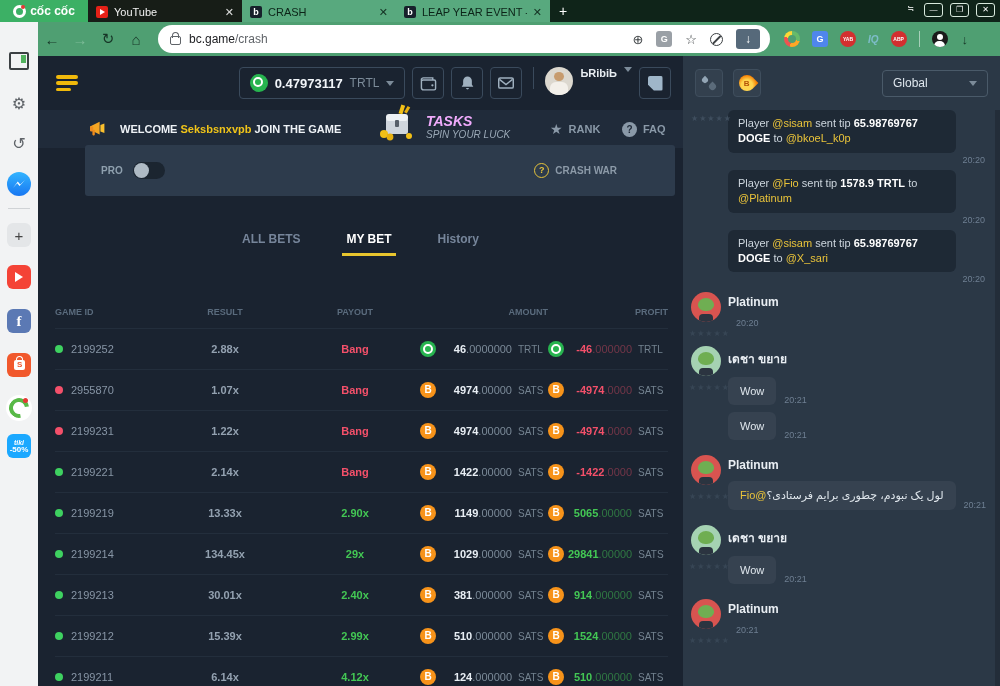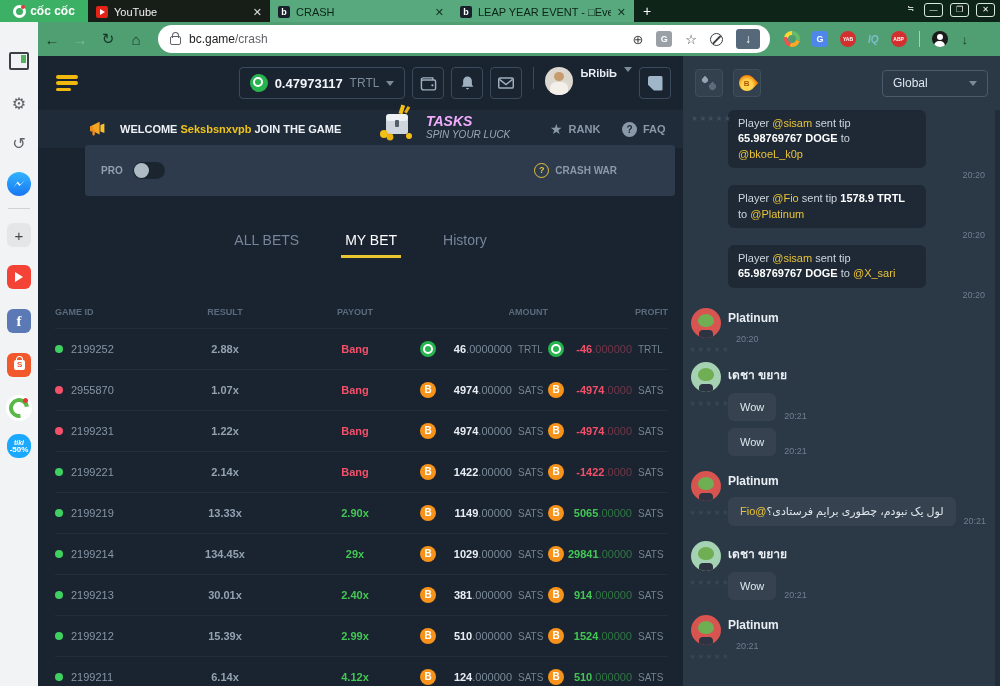--- a/index.html
+++ b/index.html
@@ -5,21 +5,21 @@
   html,body{margin:0;padding:0;background:#222;}
   .window{position:relative;width:1000px;height:686px;overflow:hidden;
     font-family:"Liberation Sans","DejaVu Sans",sans-serif;background:#1a2330;}
 
   
   .tabstrip{position:absolute;top:0;left:0;right:0;height:22px;background:#0f2419;display:flex;align-items:stretch;}
   .brand{width:88px;background:#3cb065;display:flex;align-items:center;justify-content:center;gap:4px;color:#fff;font-weight:bold;font-size:12px;flex:none;}
   .brand-logo{width:13px;height:13px;border:3px solid #fff;border-radius:50%;box-sizing:border-box;position:relative;}
   .brand-logo::after{content:"";position:absolute;right:-2px;top:-3px;width:4px;height:4px;background:#e53935;border-radius:50%;}
   .tabs{display:flex;}
-  .tab{width:182px;display:flex;align-items:center;gap:6px;padding:12px 8px;font-size:11px;box-sizing:border-box;white-space:nowrap;overflow:hidden;}
+  .tab{width:154px;display:flex;align-items:center;gap:6px;padding:12px 8px;font-size:11px;box-sizing:border-box;white-space:nowrap;overflow:hidden;}
   .tab.dark{background:#171d17;color:#f1f1f1;}
   .tab.green{background:#58a97e;color:#0c2318;}
   .tab-title{flex:1;overflow:hidden;text-overflow:clip;white-space:nowrap;}
   .tab-close{flex:none;font-size:11px;opacity:.9;}
   .fav{width:12px;height:12px;flex:none;border-radius:2px;position:relative;}
   .fav.yt{background:#e62117;}
   .fav.yt::after{content:"";position:absolute;left:4px;top:3px;border-left:5px solid #fff;border-top:3px solid transparent;border-bottom:3px solid transparent;}
   .fav.bc{background:#17202b;color:#fff;font-size:9px;font-weight:bold;display:flex;align-items:center;justify-content:center;}
   .newtab{width:26px;display:flex;align-items:center;justify-content:center;color:#fff;font-size:14px;}
   .winctrls{position:absolute;right:5px;top:3px;display:flex;gap:7px;align-items:center;}
@@ -64,21 +64,21 @@
   .t-yt{top:243px;background:#f44336;}
   .t-yt::after{content:"";border-left:8px solid #fff;border-top:5px solid transparent;border-bottom:5px solid transparent;}
   .t-fb{top:287px;background:#5b79b4;color:#fff;font-size:15px;font-weight:bold;font-family:"Liberation Serif",serif;}
   .t-shopee{top:331px;background:#f1582c;position:absolute;}
   .bag{width:11px;height:10px;background:#fff;border-radius:2px;position:relative;}
   .bag::before{content:"";position:absolute;left:2px;top:-4px;width:5px;height:5px;border:1.5px solid #fff;border-bottom:none;border-radius:4px 4px 0 0;}
   .bag::after{content:"S";position:absolute;left:3.5px;top:0px;color:#f1582c;font-size:8px;font-weight:bold;}
   .t-game{top:373px;background:#fff;border-radius:50%;width:26px;height:26px;position:absolute;overflow:hidden;}
   .t-game::before{content:"";position:absolute;inset:3px;border:4px solid #58b947;border-radius:50%;border-right-color:transparent;transform:rotate(35deg);}
   .t-game::after{content:"";position:absolute;right:4px;top:3px;width:5px;height:5px;background:#e53935;border-radius:50%;}
-  .t-tiki{top:412px;background:#1ba8ff;flex-direction:column;color:#fff;line-height:1;border-radius:11px;}
+  .t-tiki{top:412px;background:#1ba8ff;flex-direction:column;color:#fff;line-height:1;}
   .tiki-a{font-size:7px;font-style:italic;font-weight:bold;}
   .tiki-b{font-size:8px;font-weight:bold;}
 
   
   .game{position:absolute;top:56px;left:38px;width:645px;bottom:0;background:#1a2330;overflow:hidden;}
   .gheader{position:absolute;top:0;left:0;right:0;height:54px;display:flex;align-items:center;padding:0 12px;box-sizing:border-box;}
   .burger{width:22px;height:16px;display:flex;flex-direction:column;justify-content:space-between;margin-left:6px;}
   .burger span{height:3.5px;background:#f0b90b;border-radius:2px;}
   .burger span:nth-child(3){width:70%;}
   .hright{margin-left:auto;display:flex;align-items:flex-start;gap:7px;}
@@ -117,21 +117,21 @@
   
   .propanel{position:absolute;top:89px;left:47px;width:590px;height:51px;background:#2d3b4c;border-radius:3px;display:flex;align-items:center;padding:0 16px;box-sizing:border-box;}
   .pro-lbl{color:#8fa0ae;font-size:10px;font-weight:bold;margin-right:10px;}
   .toggle{width:32px;height:17px;border-radius:9px;background:#1b2530;position:relative;}
   .knob{position:absolute;left:1px;top:1px;width:15px;height:15px;border-radius:50%;background:#aebac4;}
   .cwar{margin-left:auto;margin-right:42px;display:flex;align-items:center;gap:6px;color:#8c9aa8;font-size:10px;font-weight:bold;}
   .cwar-ic{width:13px;height:13px;border-radius:50%;border:1.5px solid #e5c33c;color:#e5c33c;font-size:9px;font-weight:bold;text-align:center;line-height:13px;box-sizing:content-box;}
 
   
   .bet-tabs{position:absolute;top:176px;left:0;right:0;display:flex;justify-content:center;gap:46px;}
-  .btab{color:#76859a;font-size:14px;font-weight:normal;padding-bottom:10px;position:relative;}
+  .btab{color:#76859a;font-size:12px;font-weight:bold;padding-bottom:10px;position:relative;}
   .btab.active{color:#fff;}
   .btab.active::after{content:"";position:absolute;left:-4px;right:-4px;bottom:0;height:3px;background:#e8c52e;}
 
   
   .table{position:absolute;left:17px;right:15px;top:240px;bottom:0;font-size:11px;}
   .thead{display:flex;align-items:center;height:32px;color:#5a6b7d;font-size:9px;font-weight:bold;border-bottom:1px solid #232e3c;}
   .c1{width:105px;display:flex;align-items:center;gap:8px;}
   .c2{width:130px;text-align:center;}
   .c3{width:130px;text-align:center;}
   .c4{width:128px;display:flex;align-items:center;}
@@ -163,21 +163,21 @@
   .rain::before,.rain::after{content:"";position:absolute;width:6px;height:6px;border-radius:0 50% 50% 50%;transform:rotate(45deg);}
   .rain::before{left:0;top:1px;background:#93a5b5;}
   .rain::after{right:0;bottom:0;background:#5b6b7a;width:7px;height:7px;}
   .fire{width:16px;height:16px;border-radius:50% 0 50% 50%;transform:rotate(45deg);background:radial-gradient(circle at 60% 60%,#ffd54f 0 40%,#f57c00 75%);display:flex;align-items:center;justify-content:center;}
   .fire b{transform:rotate(-45deg);font-size:8px;color:#b45309;}
   .gsel{margin-left:auto;width:106px;height:27px;border:1px solid #4a5a69;border-radius:4px;display:flex;align-items:center;justify-content:space-between;padding:0 10px;color:#dfe7ee;font-size:12px;box-sizing:border-box;}
   .chat-body{position:absolute;top:54px;left:0;right:5px;bottom:0;overflow:hidden;padding:0 8px 0 8px;}
   .chat-scroll{position:absolute;right:0;top:54px;bottom:0;width:5px;background:#232d39;}
   .tip-wrap{position:relative;margin-bottom:3px;}
   .tip-stars{position:absolute;left:0;top:4px;color:#3f4e5e;font-size:8px;letter-spacing:1px;}
-  .tip-bubble{margin-left:37px;width:198px;box-sizing:border-box;background:#1e2935;border-radius:6px;padding:6px 10px;color:#cdd6de;font-size:11px;line-height:1.4;}
+  .tip-bubble{margin-left:37px;width:228px;box-sizing:border-box;background:#1e2935;border-radius:6px;padding:6px 10px;color:#cdd6de;font-size:11px;line-height:1.4;}
   .tip-bubble b{color:#fff;}
   .mention{color:#e9c33a;}
   .tip-time{text-align:right;font-size:9px;color:#6e7f92;margin:2px 2px 5px 0;}
   .grp{display:flex;margin:8px 0 2px;}
   .grp-left{width:37px;flex:none;}
   .avatar{width:30px;height:30px;border-radius:50%;position:relative;overflow:hidden;}
   .avatar.red{background:#d85450;}
   .avatar.green{background:#a5d2b2;}
   .avatar::before{content:"";position:absolute;left:7px;top:6px;width:16px;height:13px;background:#6fae52;border-radius:50% 50% 45% 45%;}
   .avatar::after{content:"";position:absolute;left:8px;bottom:-1px;width:14px;height:9px;background:#2b3440;border-radius:4px 4px 0 0;}

